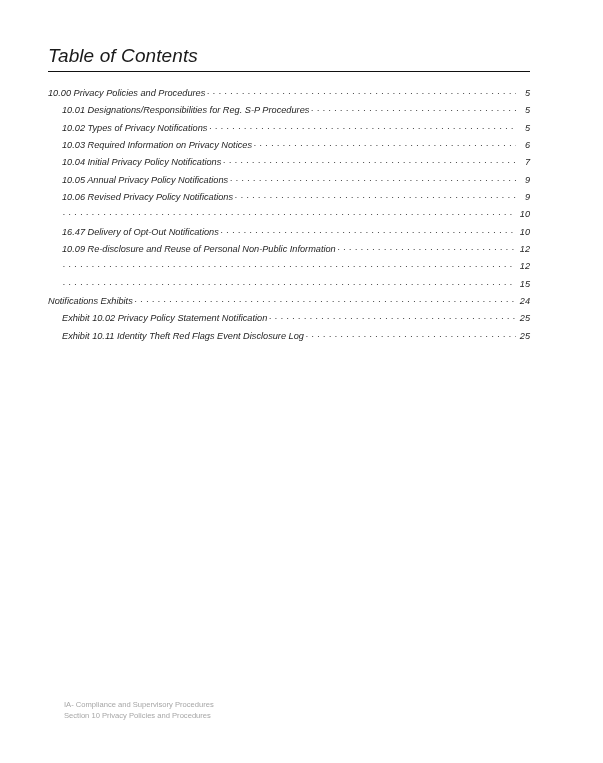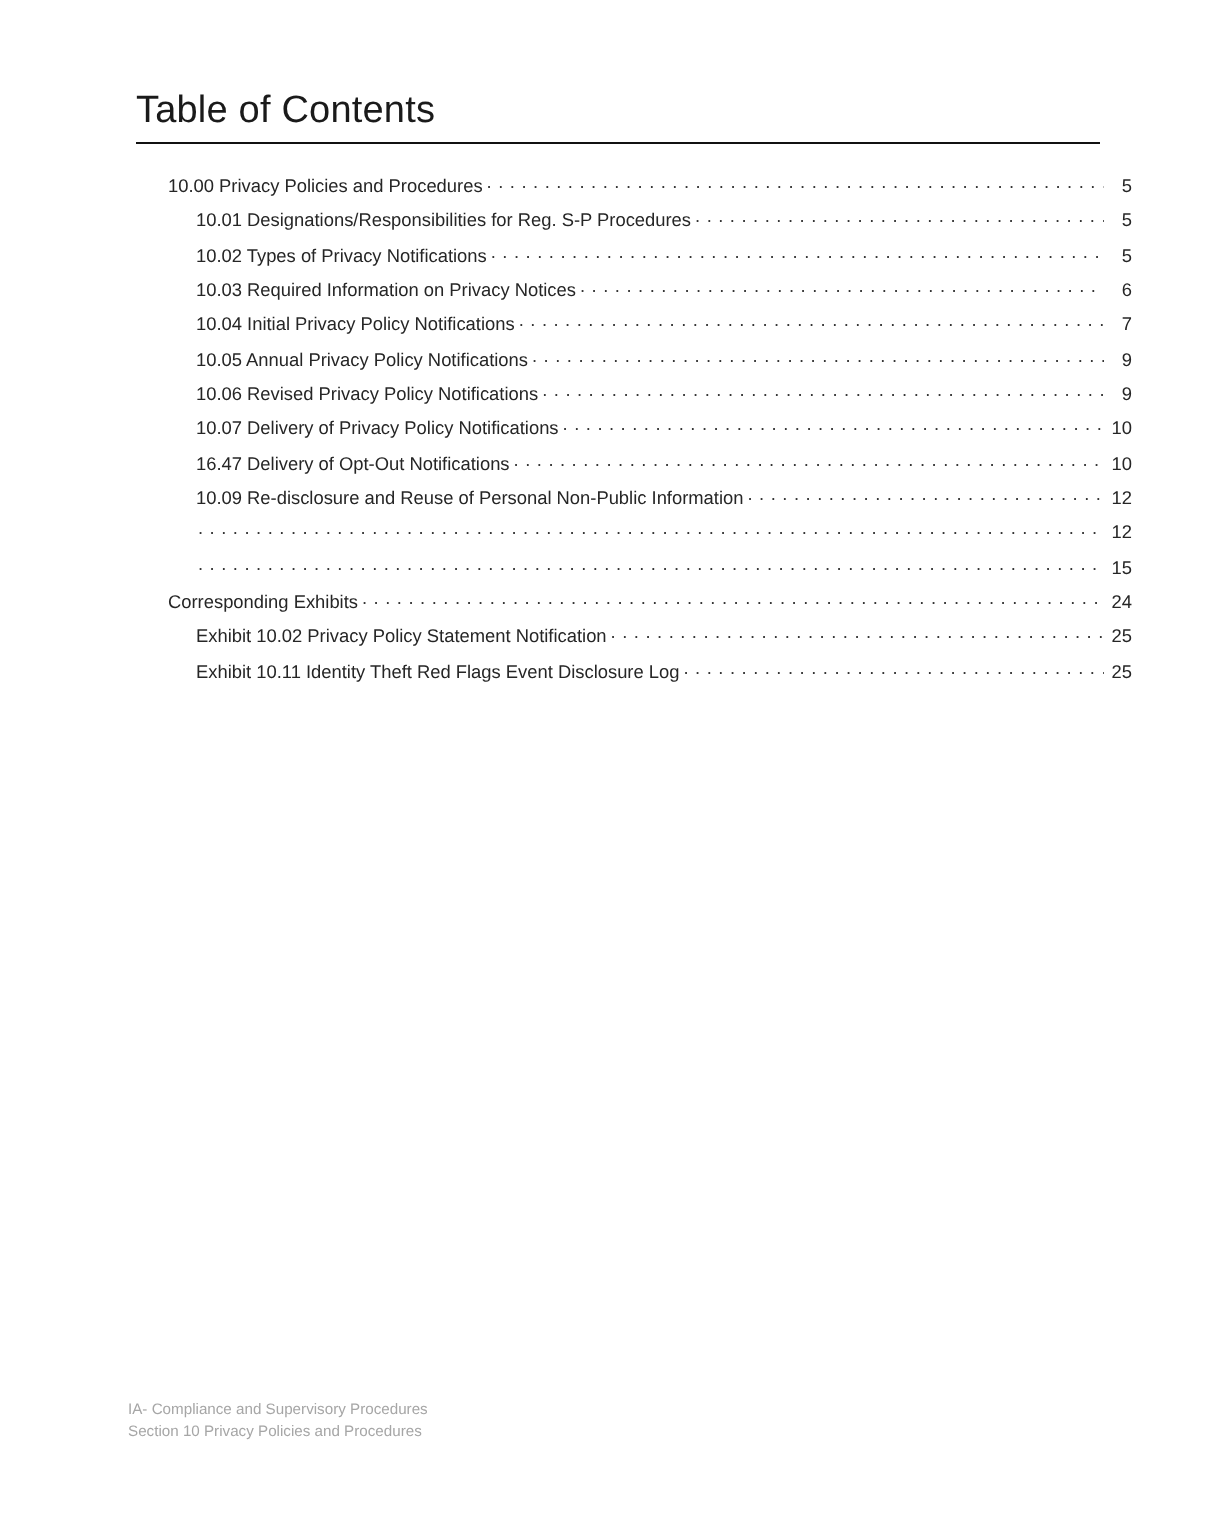--- a/index.html
+++ b/index.html
@@ -15,44 +15,45 @@
   .page {
     position: relative;
     width: 603px;
     height: 763px;
     background: #ffffff;
     overflow: hidden;
     box-sizing: border-box;
   }
   .content {
     position: absolute;
-    left: 68px;
+    left: 48px;
     top: 0;
     width: 482px;
+    font-style: italic;
   }
   .toc-heading {
     font-family: "Liberation Sans", sans-serif;
     font-size: 19px;
     font-weight: 400;
     color: #1a1a1a;
     letter-spacing: 0.1px;
     margin: 0;
     padding-top: 44px;
     line-height: 23px;
     white-space: nowrap;
   }
   .heading-rule {
     border: 0;
     border-top: 1.3px solid #111111;
     margin: 4px 0 0 0;
     width: 482px;
     height: 0;
   }
   .toc-list {
-    margin: 16px;
+    margin: 0;
     padding: 0;
     list-style: none;
     margin-top: 13px;
   }
   .toc-entry {
     display: flex;
     align-items: baseline;
     font-size: 9.2px;
     line-height: 17.35px;
     color: #262626;
@@ -159,21 +160,20 @@
           <span class="entry-title">10.05 Annual Privacy Policy Notifications</span>
           <span class="entry-leader"></span>
           <span class="entry-page">9</span>
         </li>
         <li class="toc-entry level-2">
           <span class="entry-title">10.06 Revised Privacy Policy Notifications</span>
           <span class="entry-leader"></span>
           <span class="entry-page">9</span>
         </li>
         <li class="toc-entry level-2">
-          <span class="entry-title">10.07 Delivery of Privacy Policy Notifications</span>
           <span class="entry-leader"></span>
           <span class="entry-page">10</span>
         </li>
         <li class="toc-entry level-2">
           <span class="entry-title">16.47 Delivery of Opt-Out Notifications</span>
           <span class="entry-leader"></span>
           <span class="entry-page">10</span>
         </li>
         <li class="toc-entry level-2">
           <span class="entry-title">10.09 Re-disclosure and Reuse of Personal Non-Public Information</span>
@@ -182,21 +182,21 @@
         </li>
         <li class="toc-entry level-2">
           <span class="entry-leader"></span>
           <span class="entry-page">12</span>
         </li>
         <li class="toc-entry level-2">
           <span class="entry-leader"></span>
           <span class="entry-page">15</span>
         </li>
         <li class="toc-entry level-1">
-          <span class="entry-title">Corresponding Exhibits</span>
+          <span class="entry-title">Notifications Exhibits</span>
           <span class="entry-leader"></span>
           <span class="entry-page">24</span>
         </li>
         <li class="toc-entry level-2">
           <span class="entry-title">Exhibit 10.02 Privacy Policy Statement Notification</span>
           <span class="entry-leader"></span>
           <span class="entry-page">25</span>
         </li>
         <li class="toc-entry level-2">
           <span class="entry-title">Exhibit 10.11 Identity Theft Red Flags Event Disclosure Log</span>

